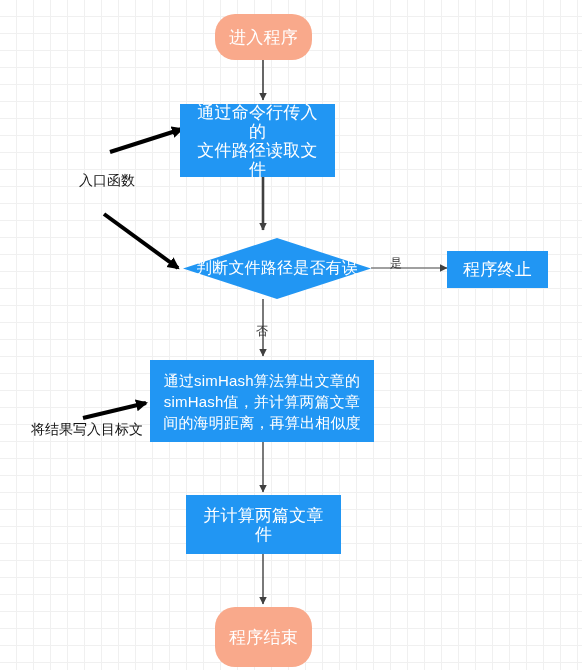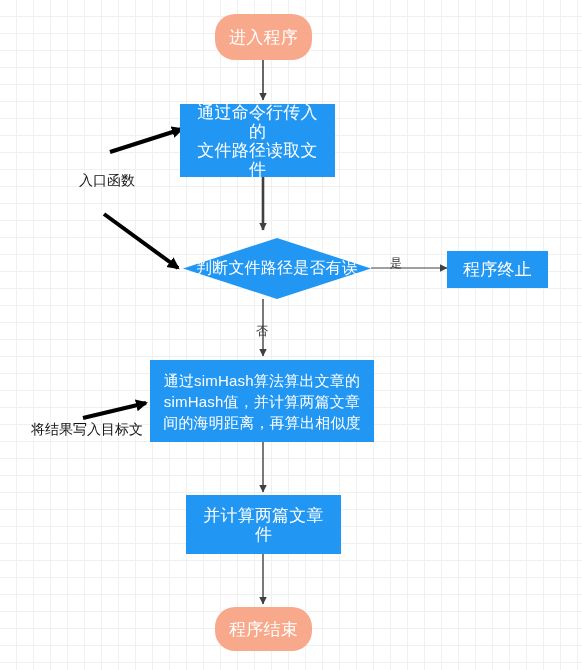--- a/index.html
+++ b/index.html
@@ -176,21 +176,21 @@
     <span class="nodetext">通过simHash算法算出文章的
 simHash值，并计算两篇文章
 间的海明距离，再算出相似度</span>
   </div>
 
   <div class="node process" style="left:186px; top:495px; width:155px; height:59px;">
     <span class="nodetext">并计算两篇文章
 件</span>
   </div>
 
-  <div class="node terminal" style="left:215px; top:607px; width:97px; height:44px;">
+  <div class="node terminal" style="left:215px; top:607px; width:97px; height:60px;">
     <span class="nodetext">程序结束</span>
   </div>
 
   <div class="edge-label" style="left:390px; top:255px;">是</div>
   <div class="edge-label" style="left:256px; top:323px;">否</div>
 
   <div class="anno-label" style="left:79px; top:172px;">入口函数</div>
   <div class="anno-label" style="left:31px; top:421px;">将结果写入目标文</div>
 
 </div>

